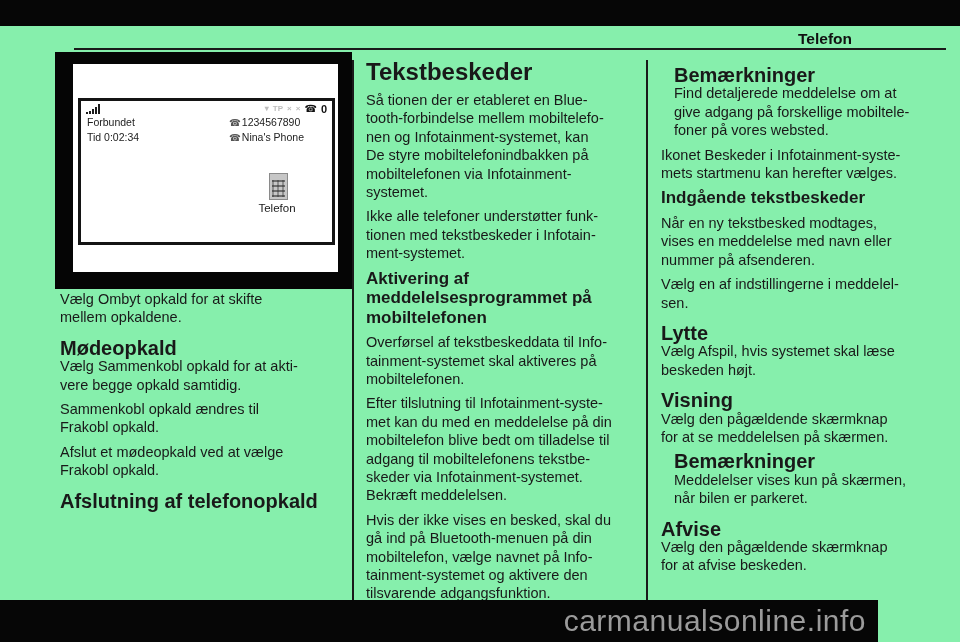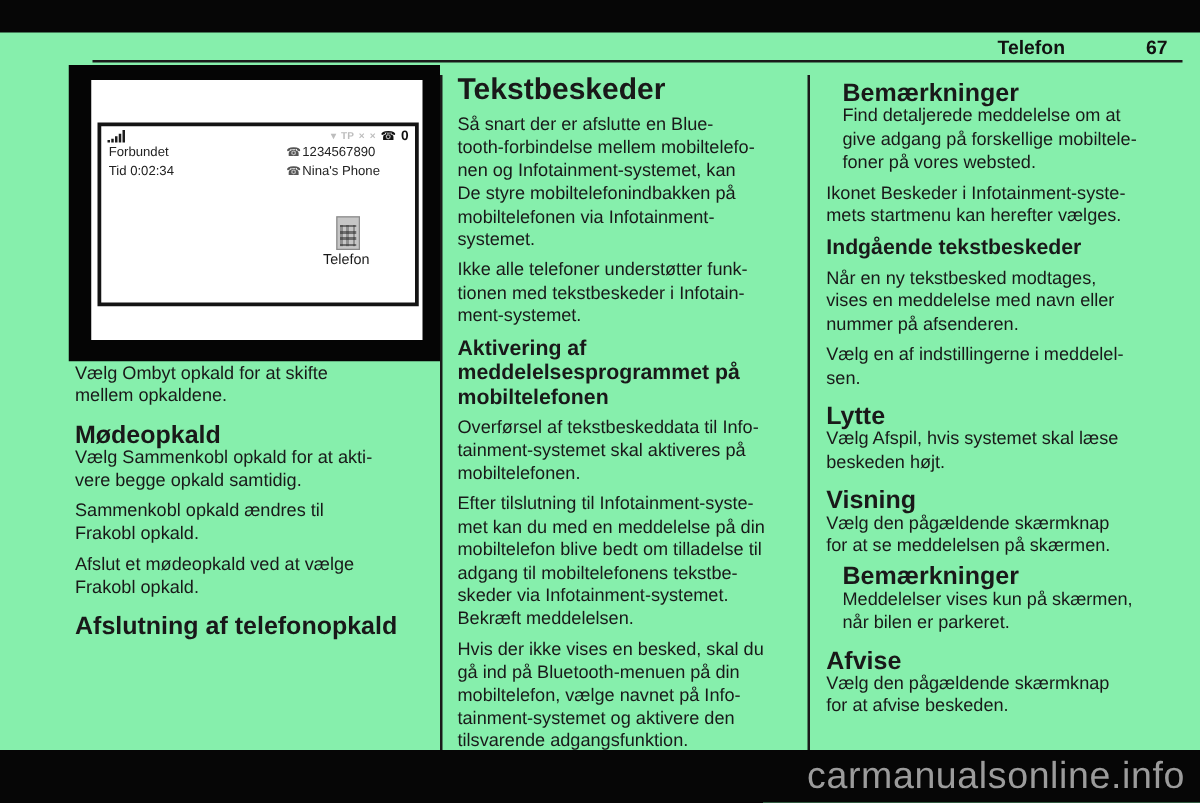--- a/index.html
+++ b/index.html
@@ -1,20 +1,20 @@
 <!DOCTYPE html>
 <html><head>
 <meta charset="utf-8">
 <style>
   html,body{margin:0;padding:0;background:#000;}
   .page{position:relative;width:960px;height:642px;background:#86efac;overflow:hidden;
         font-family:"Liberation Sans",sans-serif;color:#161616;}
   
   .band-top{position:absolute;left:0;top:0;width:960px;height:26px;background:#060606;}
-  .band-bottom{position:absolute;left:0;top:600px;width:960px;height:42px;background:#060606;
+  .band-bottom{position:absolute;left:0;top:600px;width:878px;height:42px;background:#060606;
                display:flex;justify-content:flex-end;align-items:center;padding-right:12px;box-sizing:border-box;}
   .watermark{color:#9b9b9b;font-size:30px;letter-spacing:.5px;}
   
   .hdr-title{position:absolute;top:30px;left:74px;width:778px;text-align:right;
              font-size:15.5px;font-weight:bold;color:#111;}
   .hdr-num{position:absolute;top:30px;left:74px;width:860px;text-align:right;
            font-size:15.5px;font-weight:bold;color:#111;}
   .rule{position:absolute;top:48px;left:74px;width:872px;height:2px;background:#1a1a1a;}
   .divider{position:absolute;top:60px;width:2px;height:562px;background:#1a1a1a;}
   .div-1{left:352px;} .div-2{left:646px;}
@@ -64,21 +64,20 @@
   .mt-first{margin-top:230px;}
 </style>
 </head>
 <body>
 
 <div class="page">
 
   <div class="band-top"></div>
 
   <div class="hdr-title">Telefon</div>
-  <div class="hdr-num">67</div>
   <div class="rule"></div>
 
   <div class="divider div-1"></div>
   <div class="divider div-2"></div>
 
   <div class="fig-panel">
     <div class="fig-white">
       <div class="screen">
 
 
@@ -130,21 +129,21 @@
 vere begge opkald samtidig.</p>
     <p class="para">Sammenkobl opkald ændres til
 Frakobl opkald.</p>
     <p class="para">Afslut et mødeopkald ved at vælge
 Frakobl opkald.</p>
     <div class="h-sub">Afslutning af telefonopkald</div>
   </div>
 
   <div class="col col-mid">
     <div class="h-big">Tekstbeskeder</div>
-    <p class="para">Så snart der er afslutte en Blue-
+    <p class="para">Så tionen der er etableret en Blue-
 tooth-forbindelse mellem mobiltelefo-
 nen og Infotainment-systemet, kan
 De styre mobiltelefonindbakken på
 mobiltelefonen via Infotainment-
 systemet.</p>
     <p class="para">Ikke alle telefoner understøtter funk-
 tionen med tekstbeskeder i Infotain-
 ment-systemet.</p>
     <div class="h-sec">Aktivering af
 meddelelsesprogrammet på

